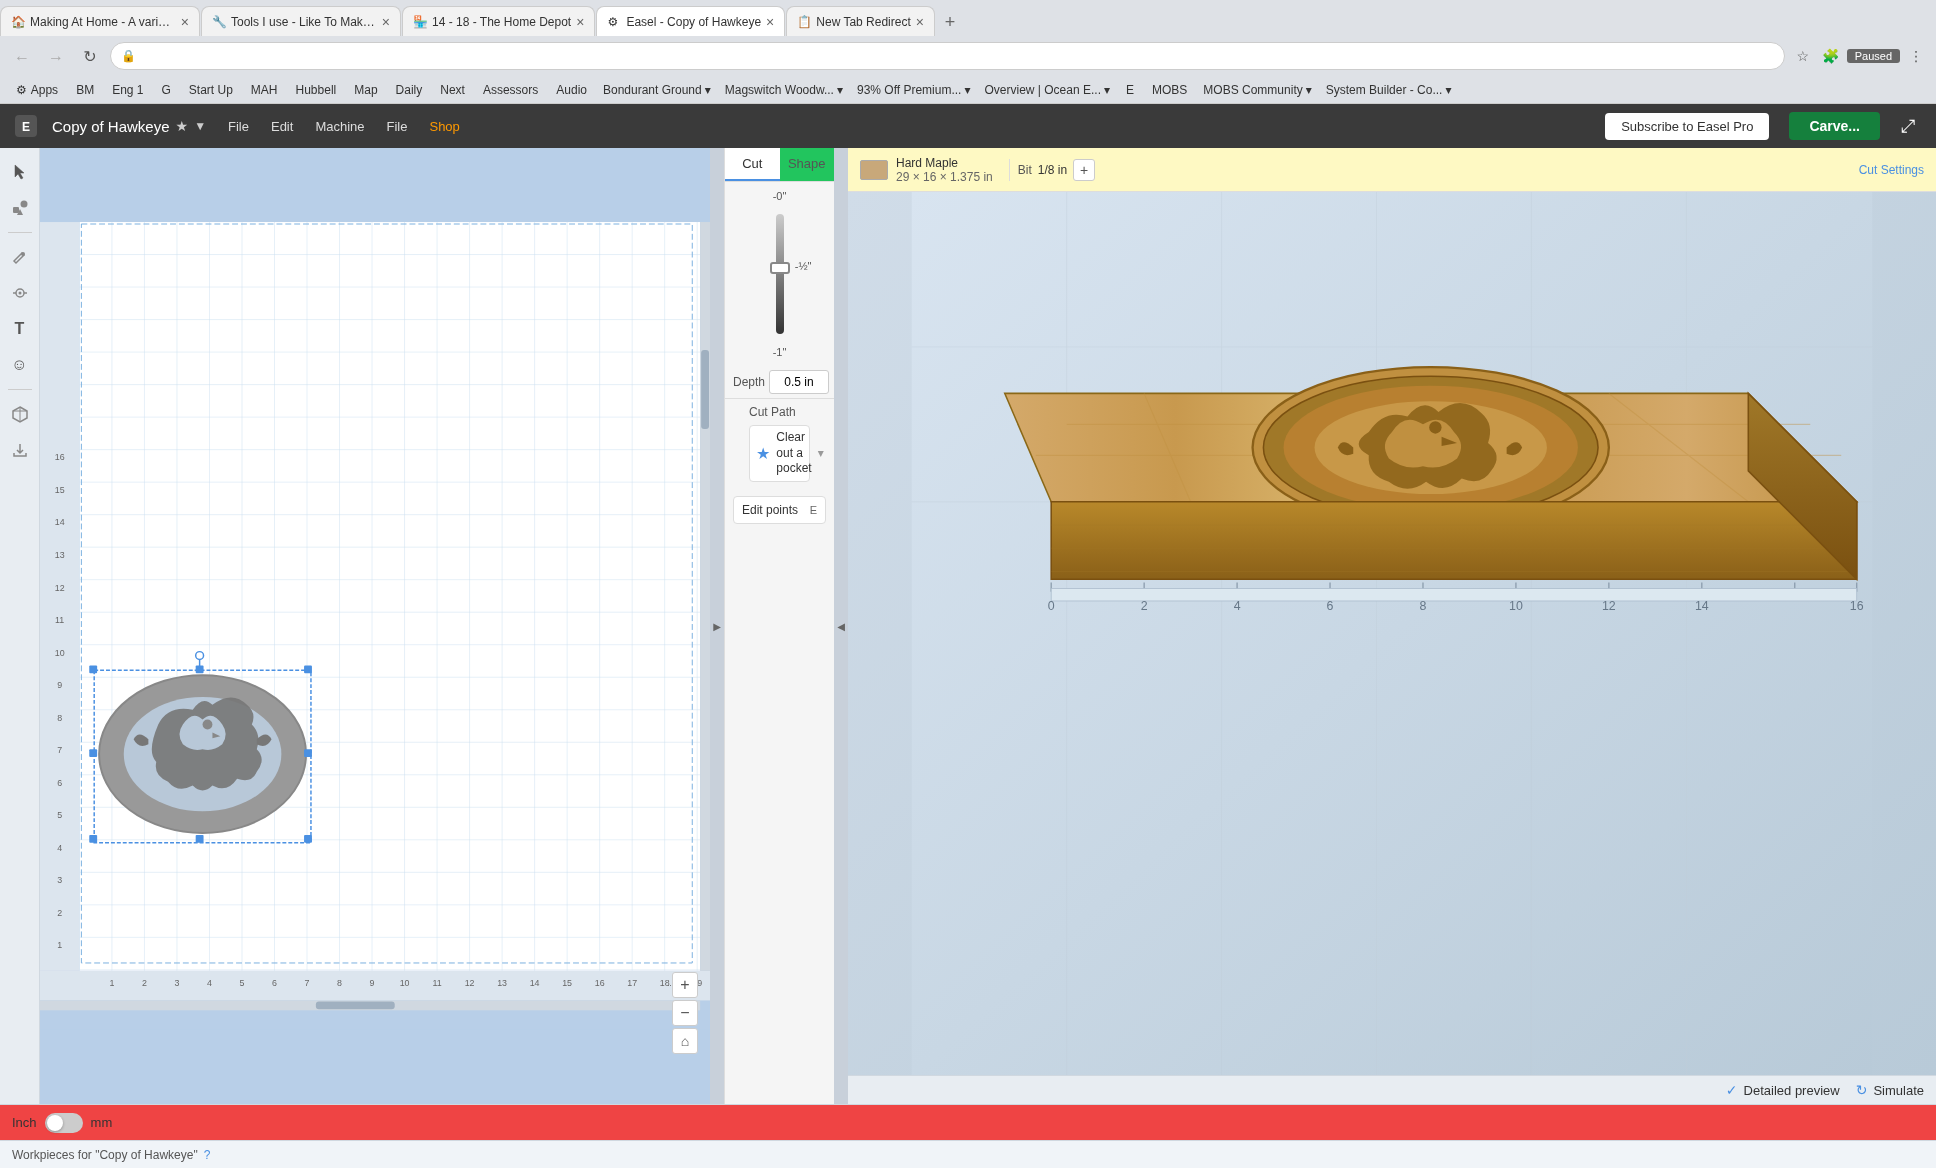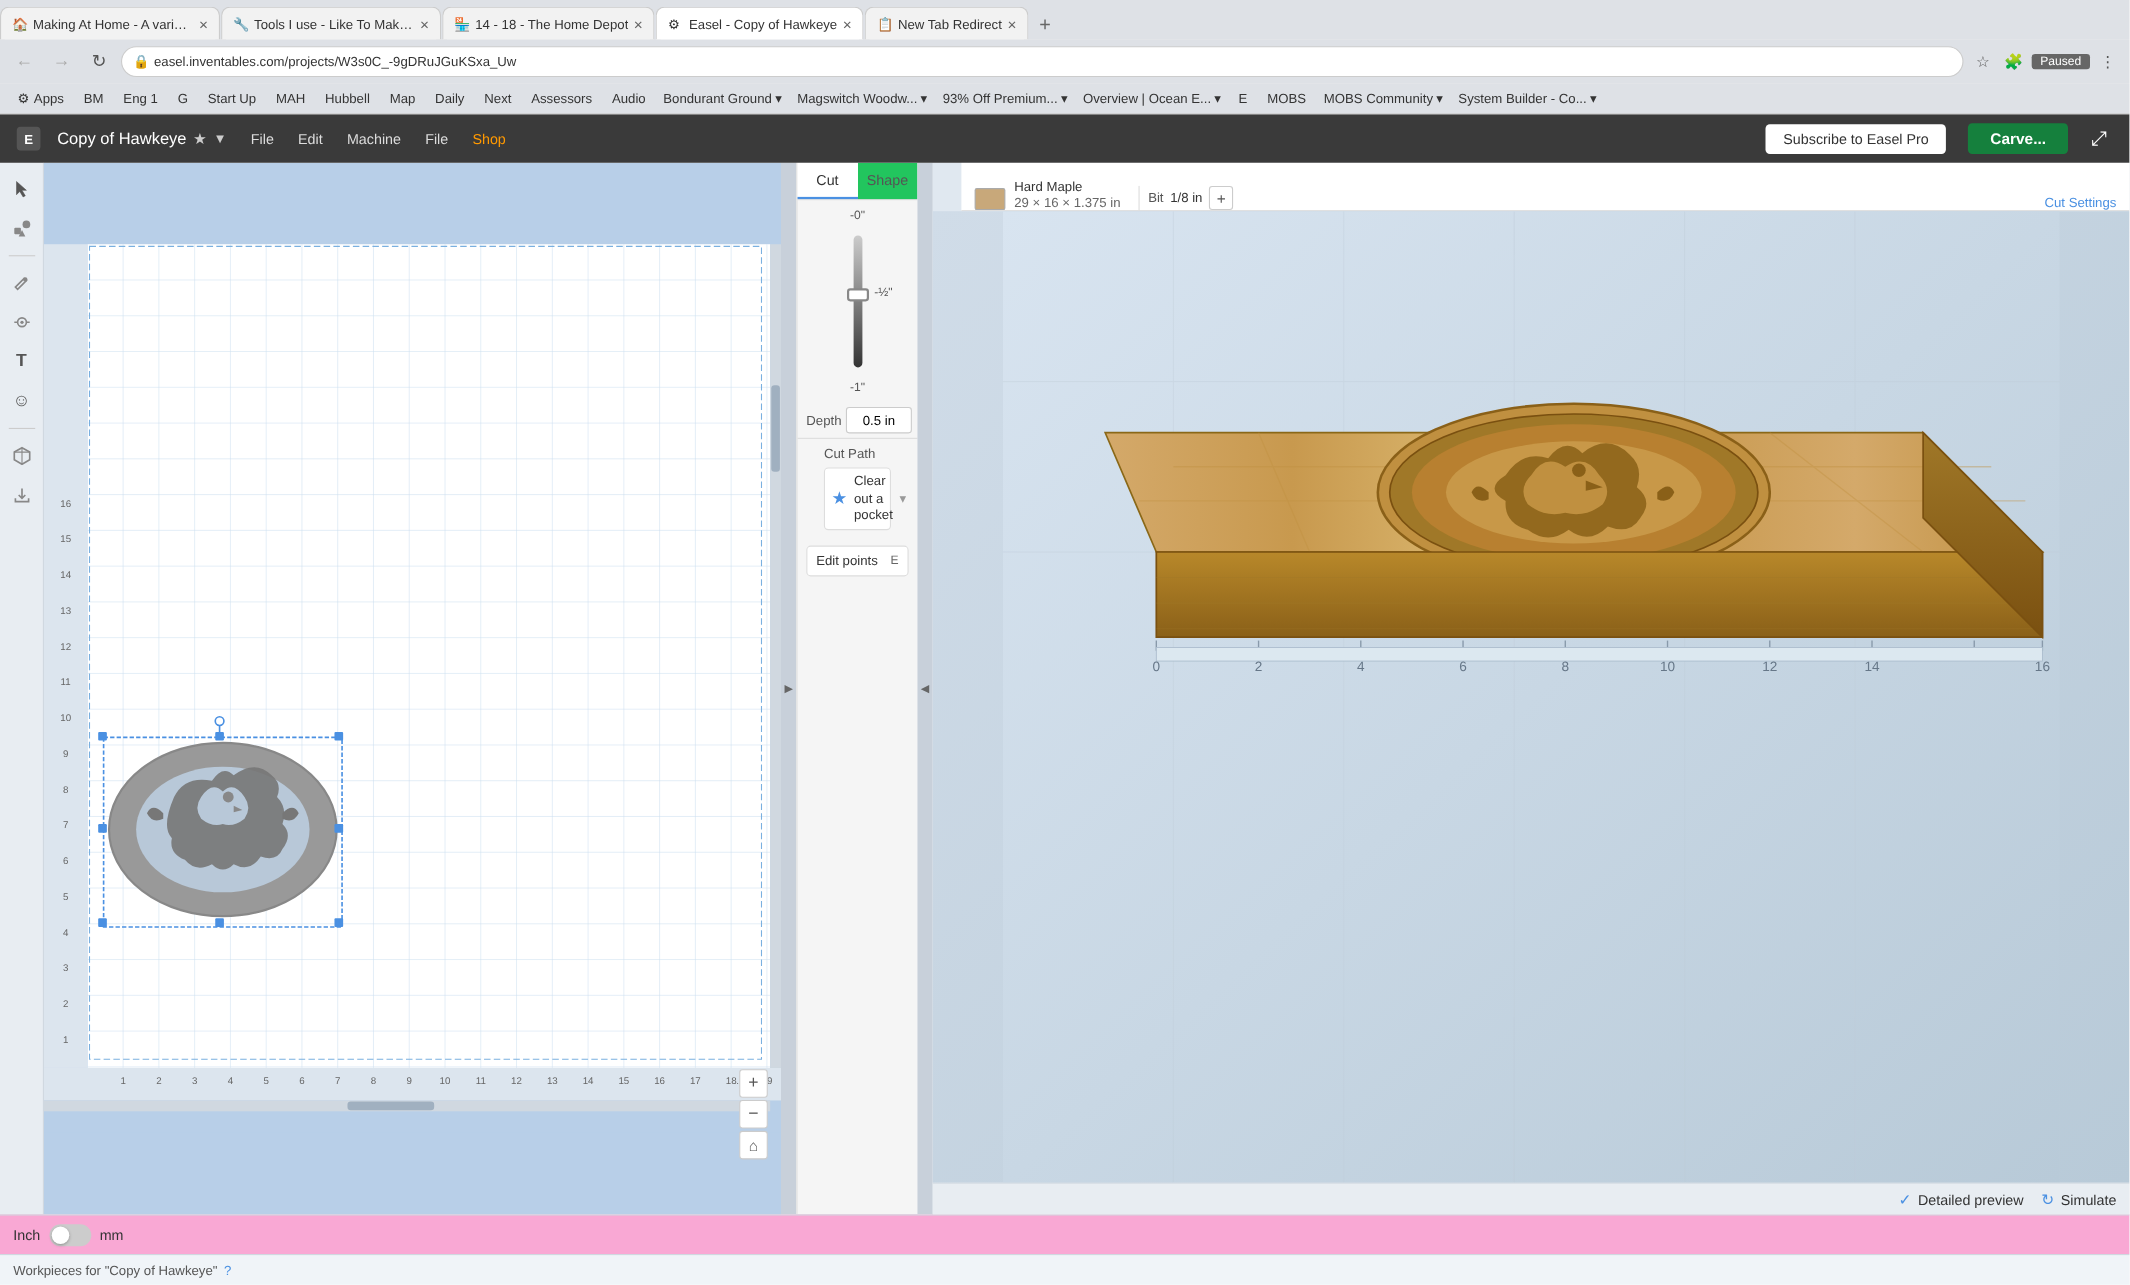--- a/index.html
+++ b/index.html
@@ -82,35 +82,35 @@
     .cut-path-option { display: flex; align-items: center; gap: 6px; padding: 4px 6px; background: #fff; border: 1px solid #ddd; border-radius: 4px; cursor: pointer; }
     .cut-path-star { color: #4a90e2; font-size: 16px; }
     .cut-path-text { font-size: 12px; color: #333; flex: 1; line-height: 1.3; }
     .cut-path-arrow { color: #999; font-size: 12px; }
 
     .edit-points-btn { margin: 8px; padding: 6px 8px; background: #fff; border: 1px solid #ddd; border-radius: 4px; font-size: 12px; color: #333; cursor: pointer; display: flex; align-items: center; justify-content: space-between; gap: 6px; }
     .edit-points-icon { font-size: 11px; color: #666; }
 
     
     .preview-area { flex: 1; background: #e0e8f0; position: relative; display: flex; flex-direction: column; min-width: 600px; }
-    .preview-toolbar { height: 44px; background: #ffffff; border-bottom: 1px solid #ddd; display: flex; align-items: flex-end; padding: 0 12px; gap: 8px; margin-left: 26px; }
+    .preview-toolbar { height: 44px; background: #fef9c3; border-bottom: 1px solid #ddd; display: flex; align-items: center; padding: 0 12px; gap: 8px; }
     .material-swatch { width: 28px; height: 20px; background: #c8a87a; border: 1px solid #aaa; border-radius: 2px; }
     .material-info { font-size: 12px; color: #333; }
     .material-name { font-weight: 500; }
     .material-dims { color: #666; }
     .bit-section { display: flex; align-items: center; gap: 6px; margin-left: 8px; padding-left: 8px; border-left: 1px solid #ddd; }
     .bit-label { font-size: 12px; color: #555; }
     .bit-value { font-size: 12px; color: #333; font-weight: 500; }
     .add-bit-btn { width: 22px; height: 22px; background: #fff; border: 1px solid #ccc; border-radius: 3px; display: flex; align-items: center; justify-content: center; cursor: pointer; font-size: 14px; color: #555; }
     .cut-settings-btn { margin-left: auto; font-size: 12px; color: #4a90e2; cursor: pointer; }
 
     .preview-3d { flex: 1; position: relative; background: linear-gradient(135deg, #d0dce8 0%, #b8cad8 100%); overflow: hidden; }
 
     
-    .bottom-bar { height: 36px; background: #f9a8d4; border-top: 1px solid #d0d8e0; display: flex; align-items: center; padding: 0 12px; }
+    .bottom-bar { height: 36px; background: #ef4444; border-top: 1px solid #d0d8e0; display: flex; align-items: center; padding: 0 12px; }
     .unit-toggle-container { display: flex; align-items: center; gap: 8px; }
     .unit-label { font-size: 13px; color: #333; }
     .toggle-switch { width: 38px; height: 20px; background: #ccc; border-radius: 10px; position: relative; cursor: pointer; }
     .toggle-switch .toggle-thumb { width: 16px; height: 16px; background: #fff; border-radius: 50%; position: absolute; top: 2px; left: 2px; box-shadow: 0 1px 3px rgba(0,0,0,0.3); }
     .workpieces-bar { height: 28px; background: #f0f4f8; border-top: 1px solid #d0d8e0; display: flex; align-items: center; padding: 0 12px; font-size: 12px; color: #555; }
 
     
     .preview-bottom { display: flex; align-items: center; justify-content: flex-end; padding: 6px 12px; background: #e8edf2; border-top: 1px solid #d0d8e0; gap: 16px; }
     .detailed-preview-btn { display: flex; align-items: center; gap: 6px; font-size: 13px; color: #333; cursor: pointer; }
     .simulate-btn { display: flex; align-items: center; gap: 6px; font-size: 13px; color: #333; cursor: pointer; }
@@ -155,21 +155,20 @@
     </div>
     <button class="tab-new">+</button>
   </div>
 
   <div class="address-bar-row">
     <button class="nav-btn disabled">←</button>
     <button class="nav-btn disabled">→</button>
     <button class="nav-btn">↻</button>
     <div class="address-bar">
       <span class="address-lock">🔒</span>
-      <span class="address-text">easel.inventables.com/projects/W3s0C_-9gDRuJGuKSxa_Uw</span>
     </div>
     <div class="browser-actions">
       <span class="browser-action-btn">☆</span>
       <span class="browser-action-btn">🧩</span>
       <span class="paused-badge">Paused</span>
       <span class="browser-action-btn">⋮</span>
     </div>
   </div>
 
   <div class="bookmarks-bar">

